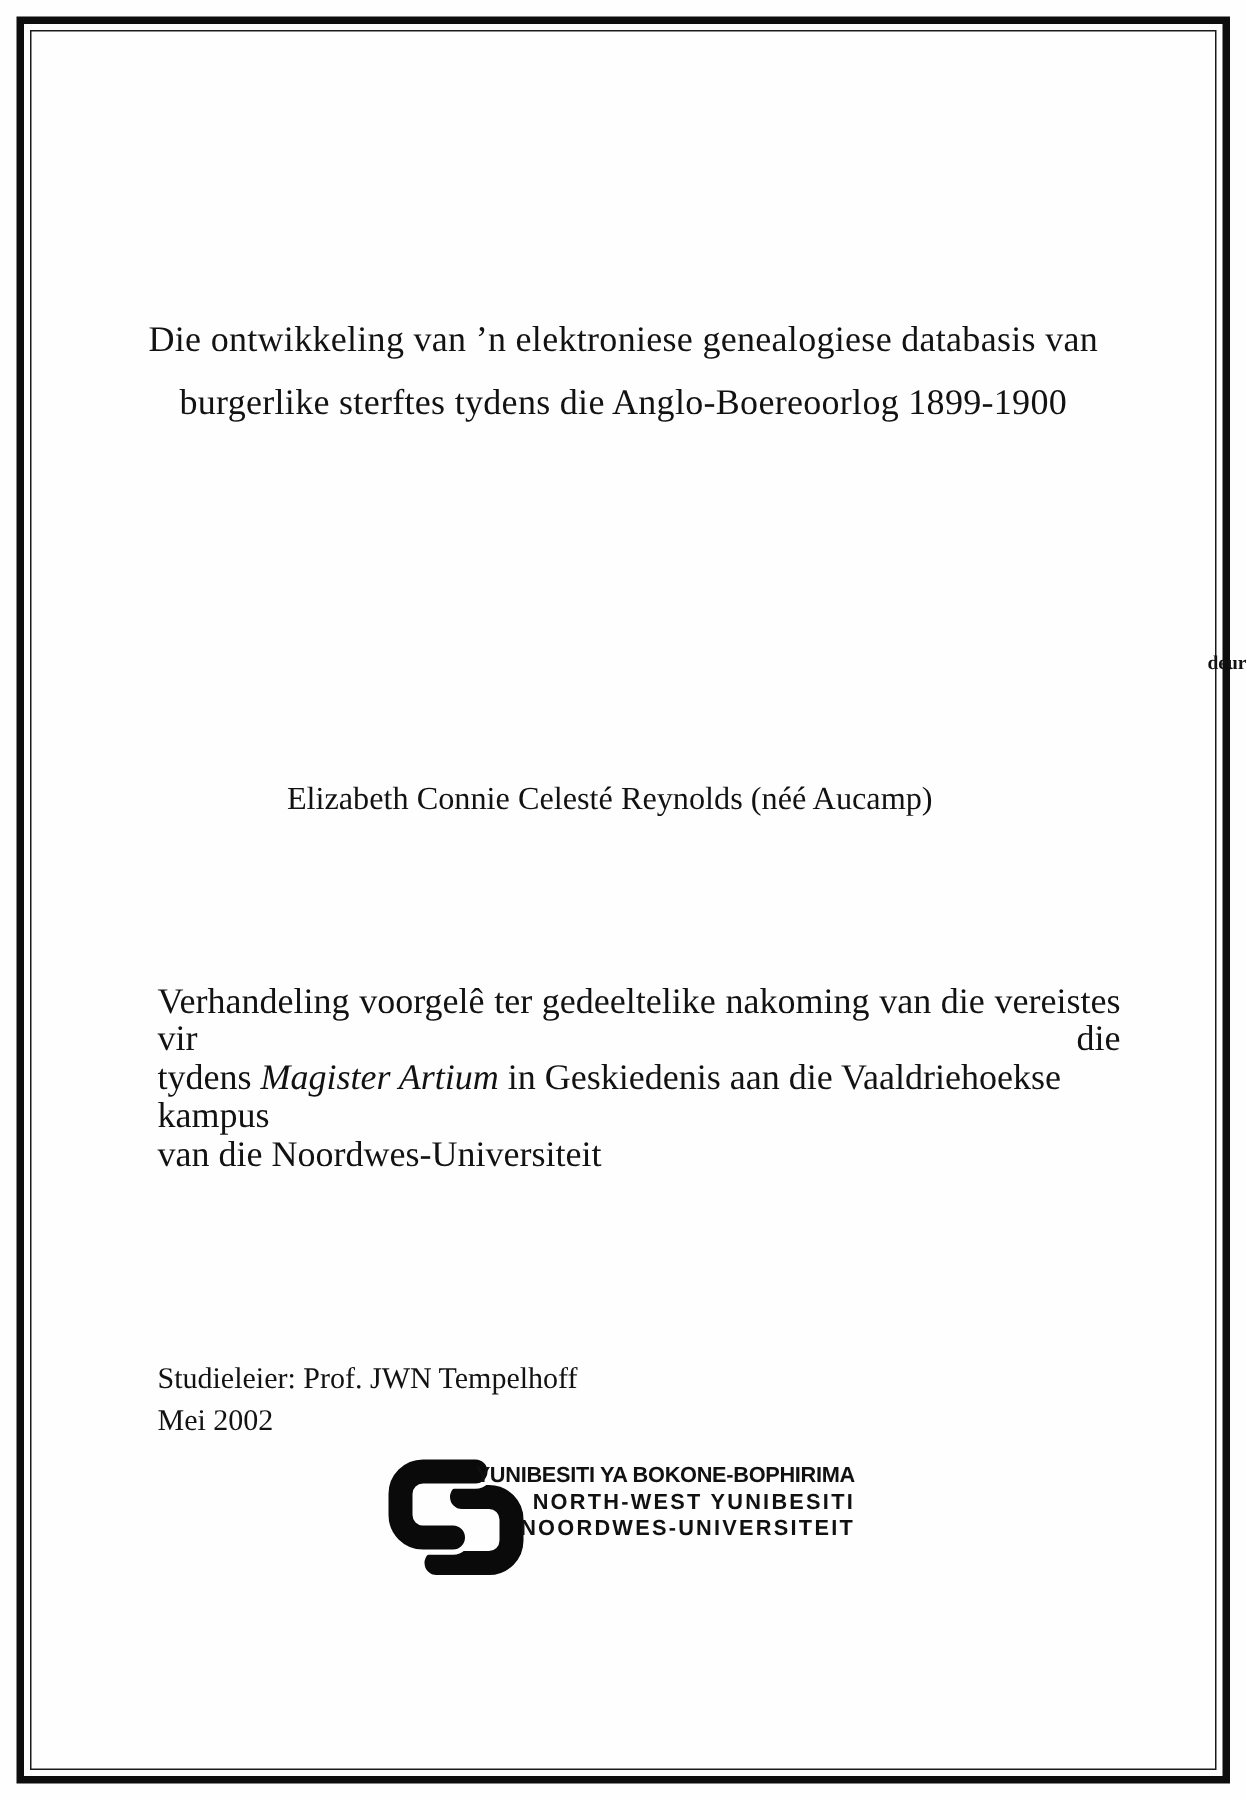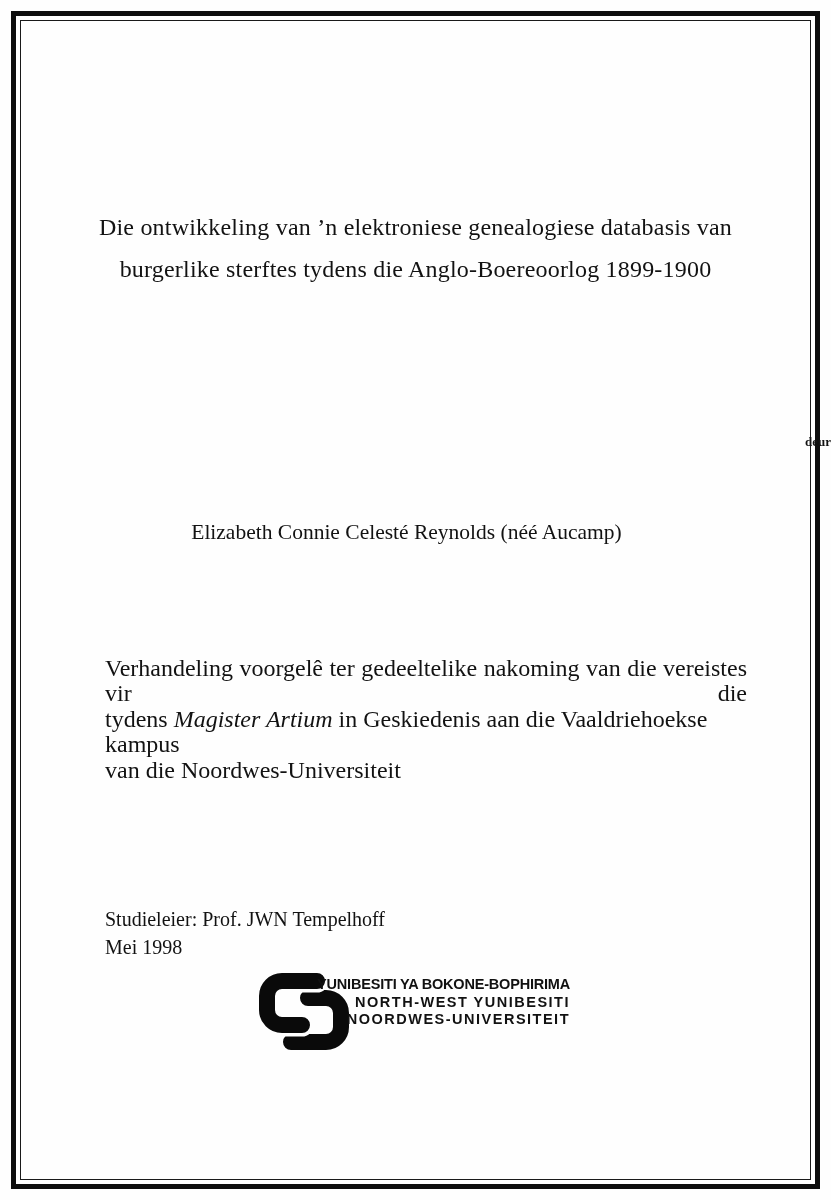--- a/index.html
+++ b/index.html
@@ -122,21 +122,21 @@
   <div class="author">Elizabeth Connie Celesté Reynolds (néé Aucamp)</div>
 
   <div class="statement">
     <div class="justified-line">Verhandeling voorgelê ter gedeeltelike nakoming van die vereistes vir die</div>
     <div><span>tydens </span><i>Magister Artium</i><span> in Geskiedenis aan die Vaaldriehoekse kampus</span></div>
     <div>van die Noordwes-Universiteit</div>
   </div>
 
   <div class="supervisor-block">
     <div>Studieleier: Prof. JWN Tempelhoff</div>
-    <div>Mei 1998</div>
+    <div>Mei 2002</div>
   </div>
 
   <div class="logo">
     <svg class="logo-mark" viewBox="0 0 94 79" xmlns="http://www.w3.org/2000/svg" aria-hidden="true">
 
       <path d="M 34 70 L 69 70 A 15 15 0 0 0 84 55 L 84 41 A 15 15 0 0 0 69 26 L 51 26" fill="none" stroke="#0a0a0a" stroke-width="16" stroke-linecap="round"></path>
 
       <path d="M 60 9 L 25 9 A 15 15 0 0 0 10 24 L 10 38 A 15 15 0 0 0 25 53 L 45 53" fill="none" stroke="#fefefe" stroke-width="23" stroke-linecap="round"></path>
 
       <path d="M 60 9 L 25 9 A 15 15 0 0 0 10 24 L 10 38 A 15 15 0 0 0 25 53 L 45 53" fill="none" stroke="#0a0a0a" stroke-width="16" stroke-linecap="round"></path>

